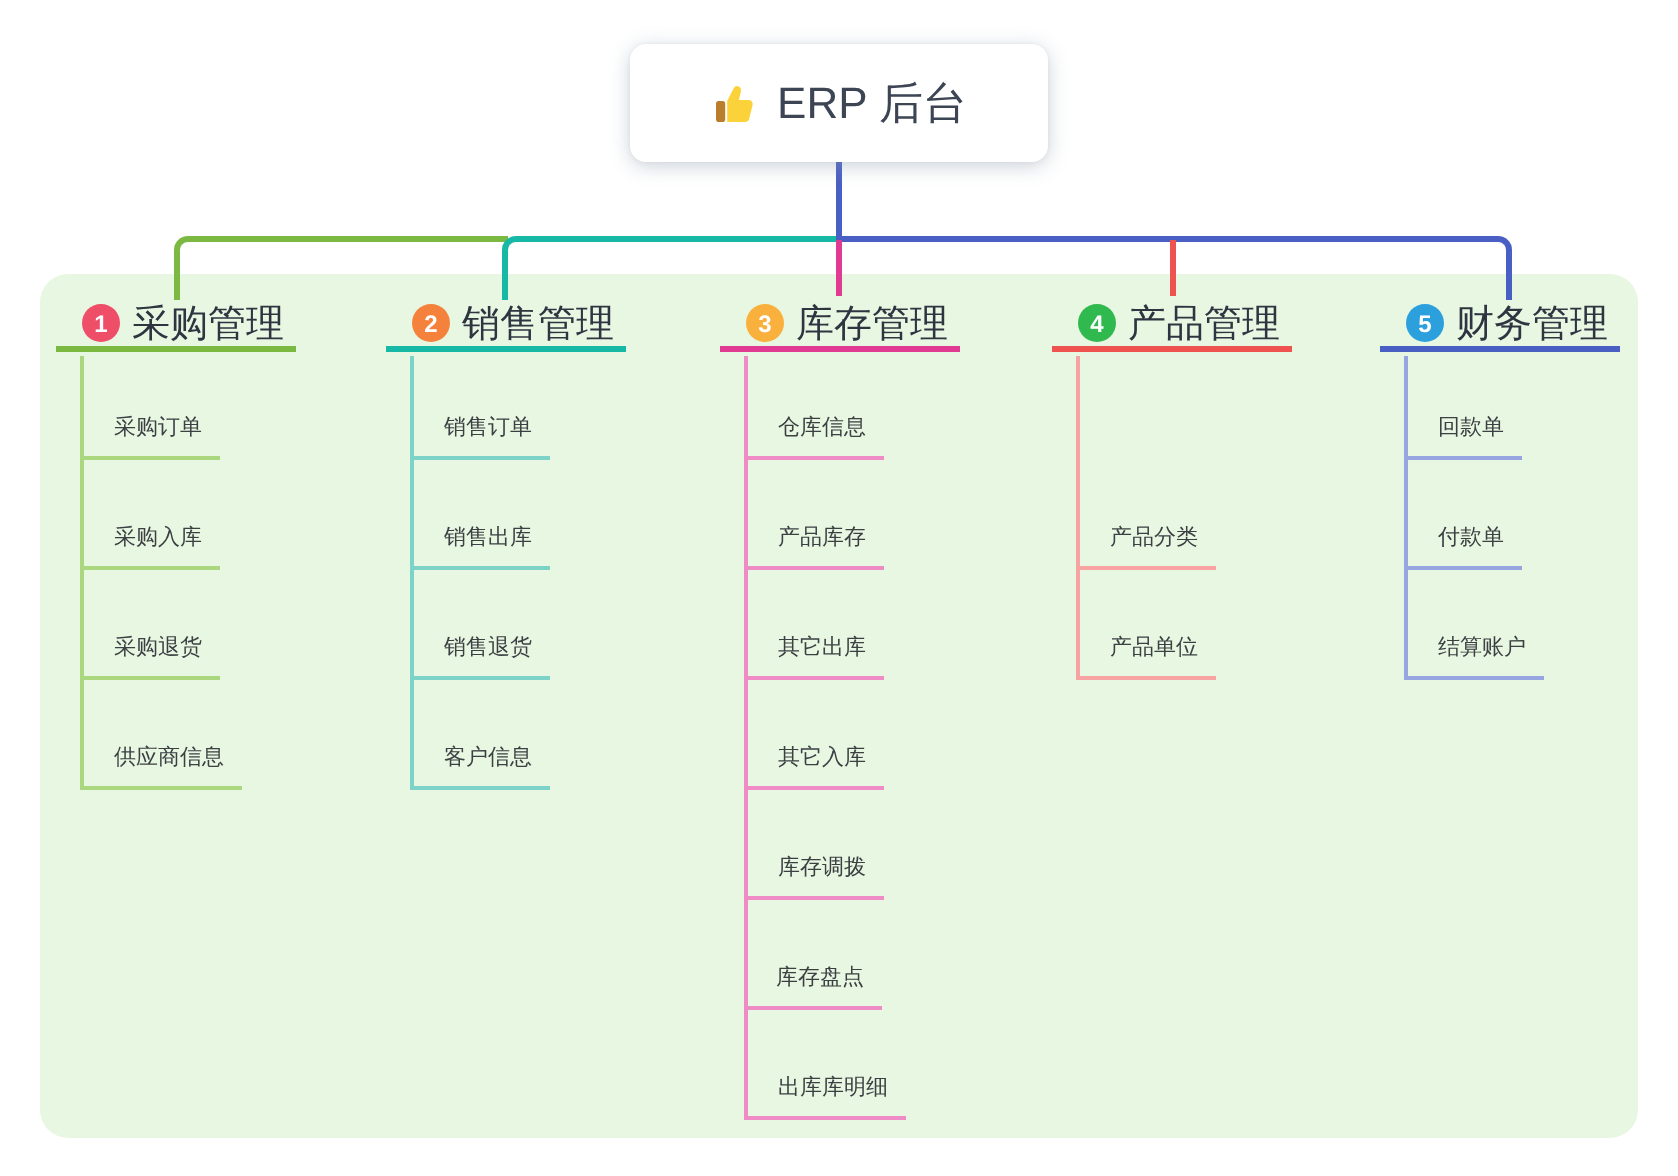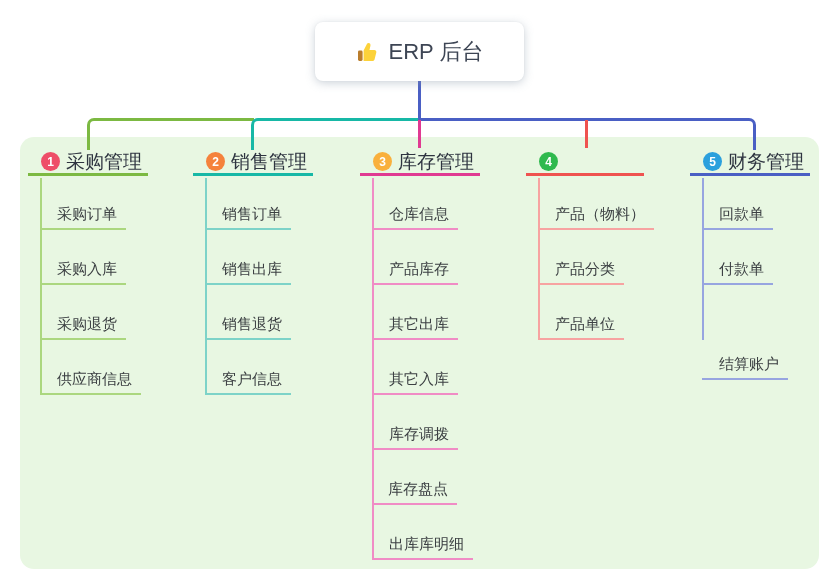--- a/index.html
+++ b/index.html
@@ -33,21 +33,21 @@
 
   .bh{position:absolute;left:0;top:150px;height:26px;display:flex;align-items:center;gap:6px;
       padding:0 6px 0 13px;border-bottom:3px solid;white-space:nowrap;width:max-content;min-width:118px;
       font-size:19px;color:#2e3440;cursor:default;}
   .num{width:19px;height:19px;border-radius:50%;color:#ffffff;font-size:12px;font-weight:700;
       display:flex;align-items:center;justify-content:center;flex:none;}
 
   .trunk{position:absolute;left:12px;top:178px;width:2px;}
   .t3{height:162px;} .t4{height:217px;} .t7{height:382px;}
 
-  .leaf{position:absolute;left:12px;padding:0 9px 5px 17px;font-size:15px;line-height:18px;
+  .leaf{position:absolute;left:12px;padding:0 9px 5px 17px;font-size:11px;line-height:18px;
       color:#3c4043;border-bottom:2px solid;white-space:nowrap;width:max-content;}
   .i0{top:205px;} .i1{top:260px;} .i2{top:315px;} .i3{top:370px;}
   .i4{top:425px;} .i5{top:480px;padding-left:16px;} .i6{top:535px;}
 </style>
 </head>
 <body>
 
 <div class="canvas">
 
   <div class="panel" style="background: rgb(232, 247, 226);"></div>
@@ -102,31 +102,31 @@
     <div class="leaf i2" style="border-bottom-color: rgb(240, 140, 197);">其它出库</div>
     <div class="leaf i3" style="border-bottom-color: rgb(240, 140, 197);">其它入库</div>
     <div class="leaf i4" style="border-bottom-color: rgb(240, 140, 197);">库存调拨</div>
     <div class="leaf i5" style="border-bottom-color: rgb(240, 140, 197);">库存盘点</div>
     <div class="leaf i6" style="border-bottom-color: rgb(240, 140, 197);">出库库明细</div>
   </div>
 
   <div class="branch p4">
     <div class="bh" style="border-bottom-color: rgb(239, 83, 80);">
       <span class="num" style="background: rgb(47, 185, 78);">4</span>
+      <span>产品管理</span>
     </div>
     <div class="trunk t3" style="background: rgb(247, 163, 161);"></div>
-    <div class="leaf i0" style="border-bottom-color: rgb(247, 163, 161);">产品（物料）</div>
     <div class="leaf i1" style="border-bottom-color: rgb(247, 163, 161);">产品分类</div>
     <div class="leaf i2" style="border-bottom-color: rgb(247, 163, 161);">产品单位</div>
   </div>
 
   <div class="branch p5">
     <div class="bh" style="border-bottom-color: rgb(74, 95, 196);">
       <span class="num" style="background: rgb(43, 160, 221);">5</span>
       <span>财务管理</span>
     </div>
     <div class="trunk t3" style="background: rgb(151, 165, 224);"></div>
     <div class="leaf i0" style="border-bottom-color: rgb(151, 165, 224);">回款单</div>
     <div class="leaf i1" style="border-bottom-color: rgb(151, 165, 224);">付款单</div>
-    <div class="leaf i2" style="border-bottom-color: rgb(151, 165, 224); margin-top: 40px;">结算账户</div>
+    <div class="leaf i2" style="border-bottom-color: rgb(151, 165, 224);">结算账户</div>
   </div>
 
 </div>
 
 </body></html>

